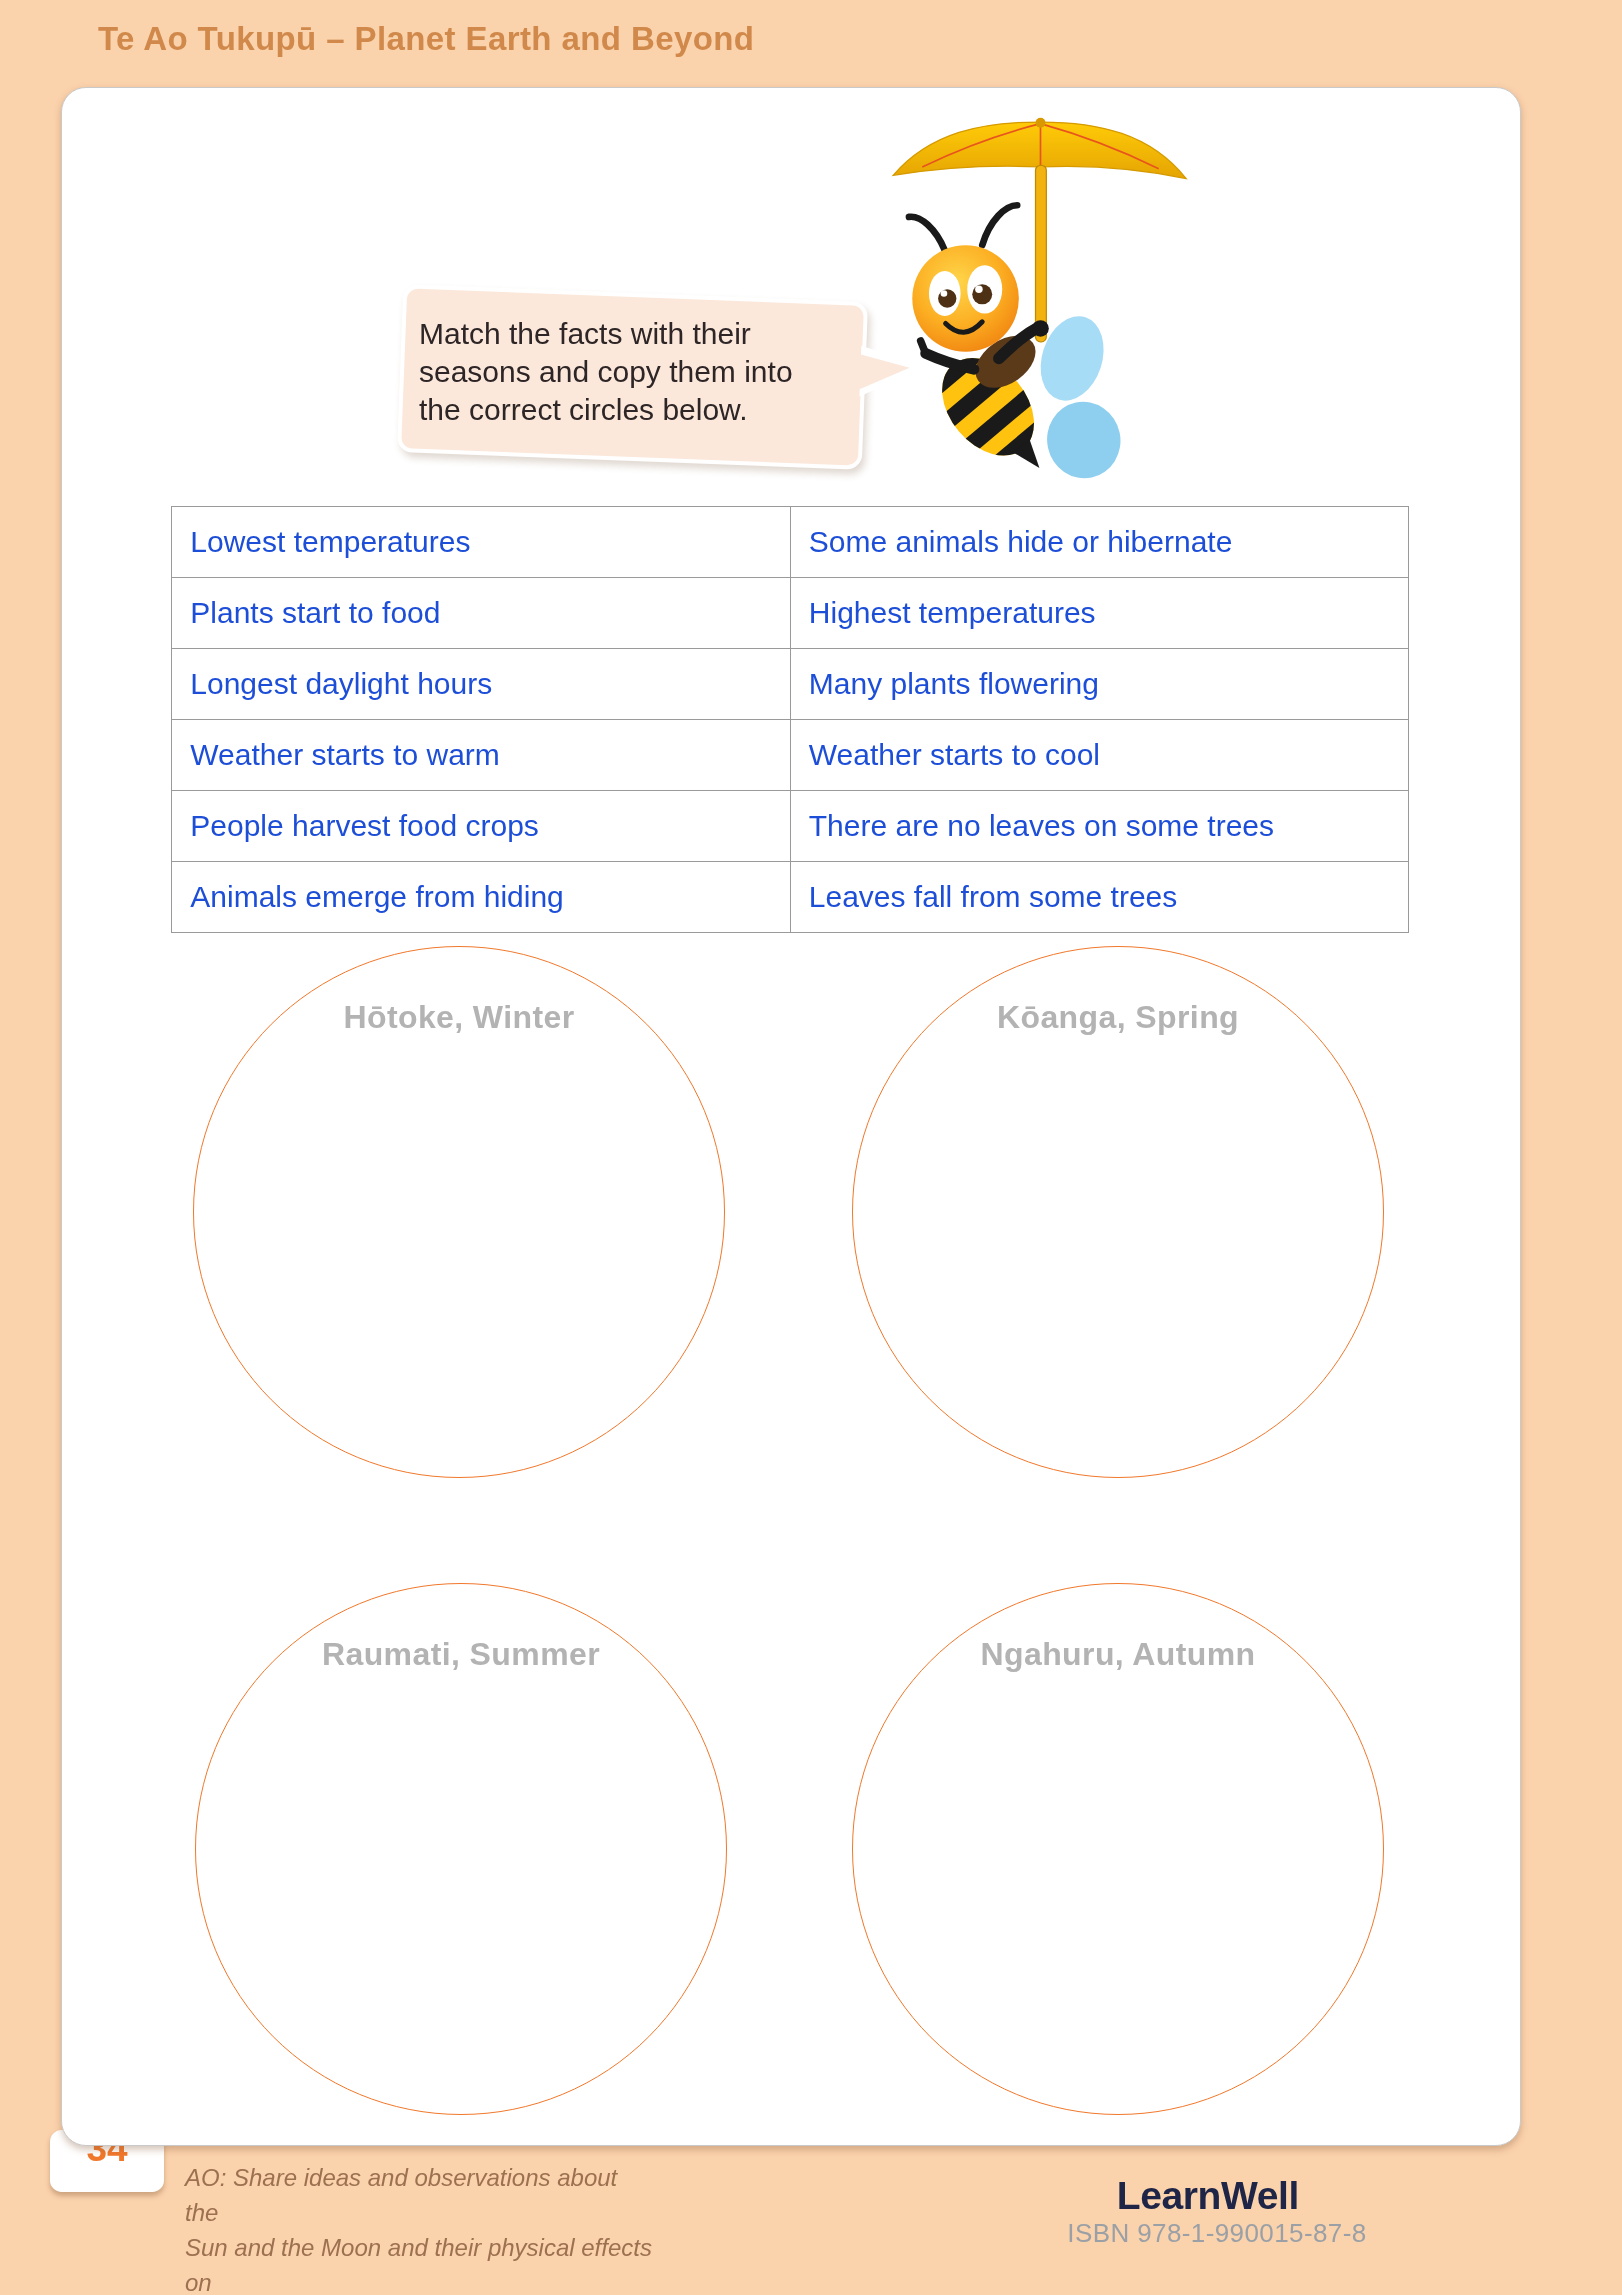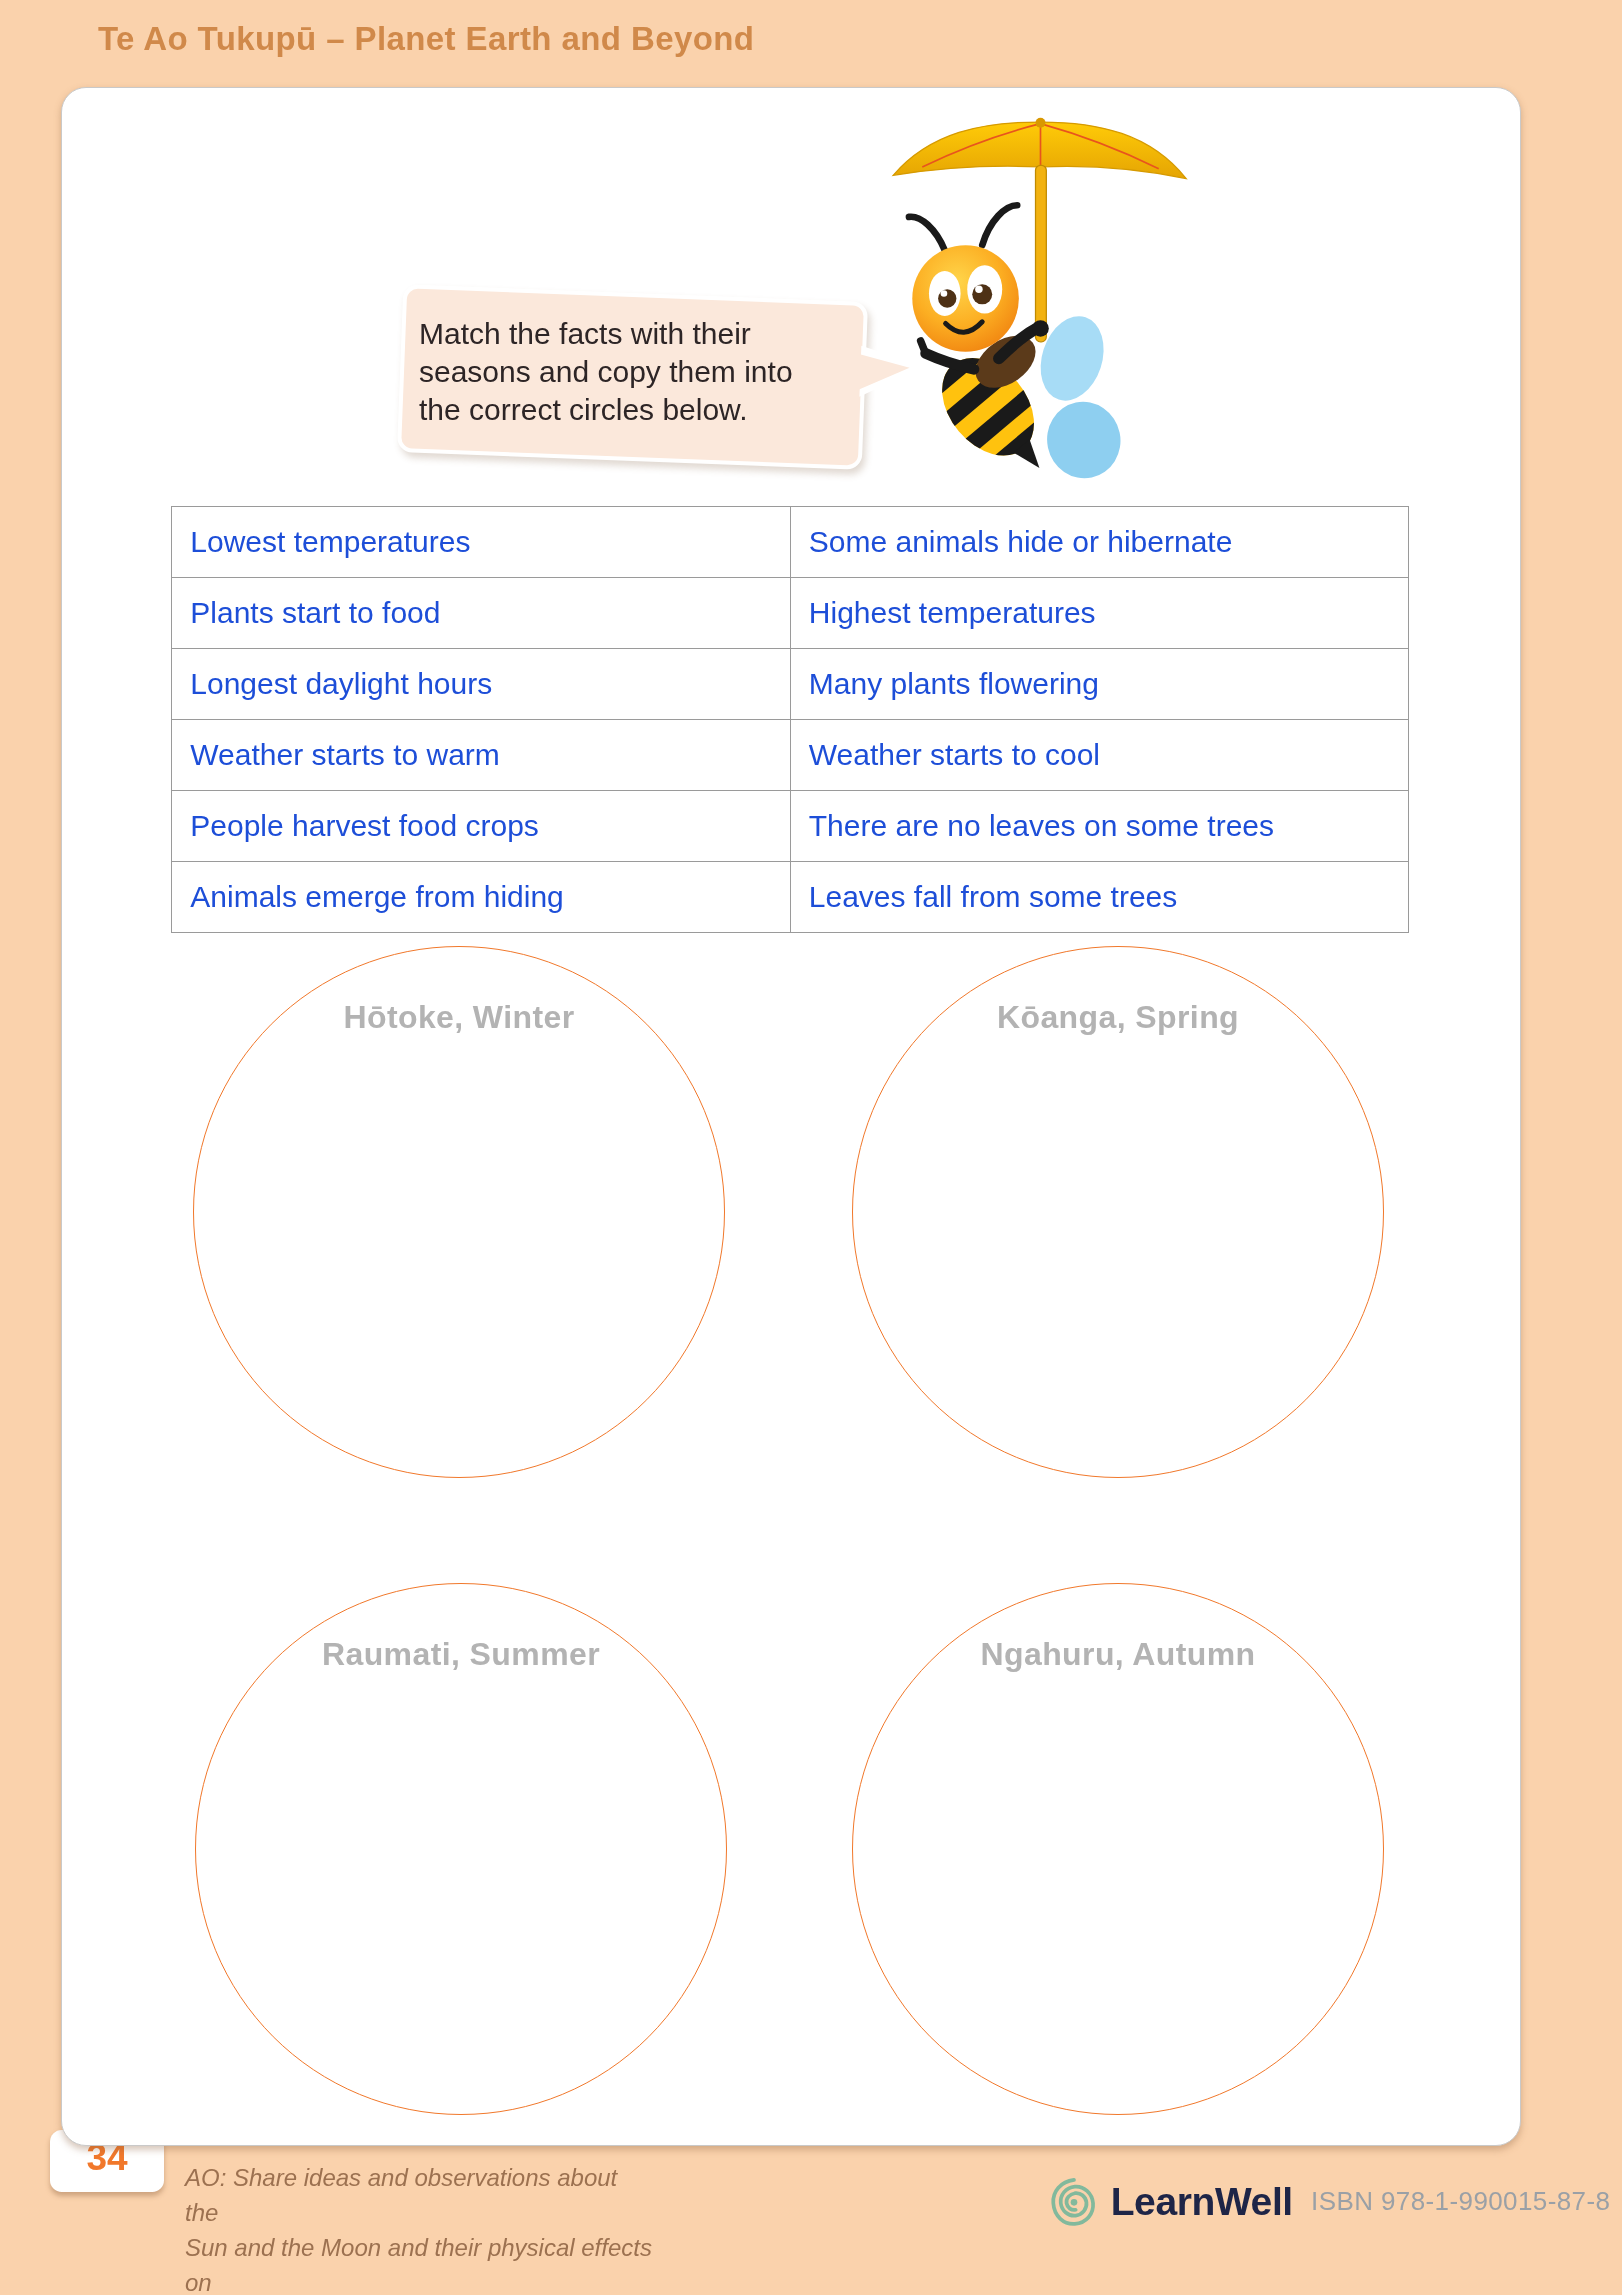--- a/index.html
+++ b/index.html
@@ -74,34 +74,35 @@
   .circle-label{
     width:100%;text-align:center;position:absolute;top:52px;left:0;
     font-size:32px;font-weight:bold;color:#b3b3b3;letter-spacing:0.4px;
   }
 
   
   .page-tab{
     left:50px;top:2130px;width:114px;height:62px;
     background:#ffffff;border-radius:11.7px;
     box-shadow:0 3.3px 5px rgba(140,95,60,0.4);
-    z-index:1;display:flex;align-items:center;justify-content:center;
+    z-index:1;display:flex;align-items:flex-start;justify-content:center;
   }
   .page-number{
     font-size:37px;font-weight:bold;color:#f1782b;line-height:1;
     padding-bottom:6.7px;
   }
   .ao-text{
     left:185px;top:2160px;width:467px;
     font-size:24px;line-height:35px;font-style:italic;color:#9c7150;
     z-index:3;
   }
   .brand-row{
     left:1049px;top:2174px;height:55px;display:flex;align-items:center;
     z-index:3;
+    flex-direction:column;
   }
   .brand-icon{width:50px;height:53px;margin-right:11.7px;}
   .brand-word{
     font-size:39px;font-weight:bold;color:#1e2547;letter-spacing:-0.4px;
   }
   .isbn-text{
     margin-left:18.3px;font-size:26px;color:#9aa0a6;letter-spacing:0.4px;
   }
 
   

